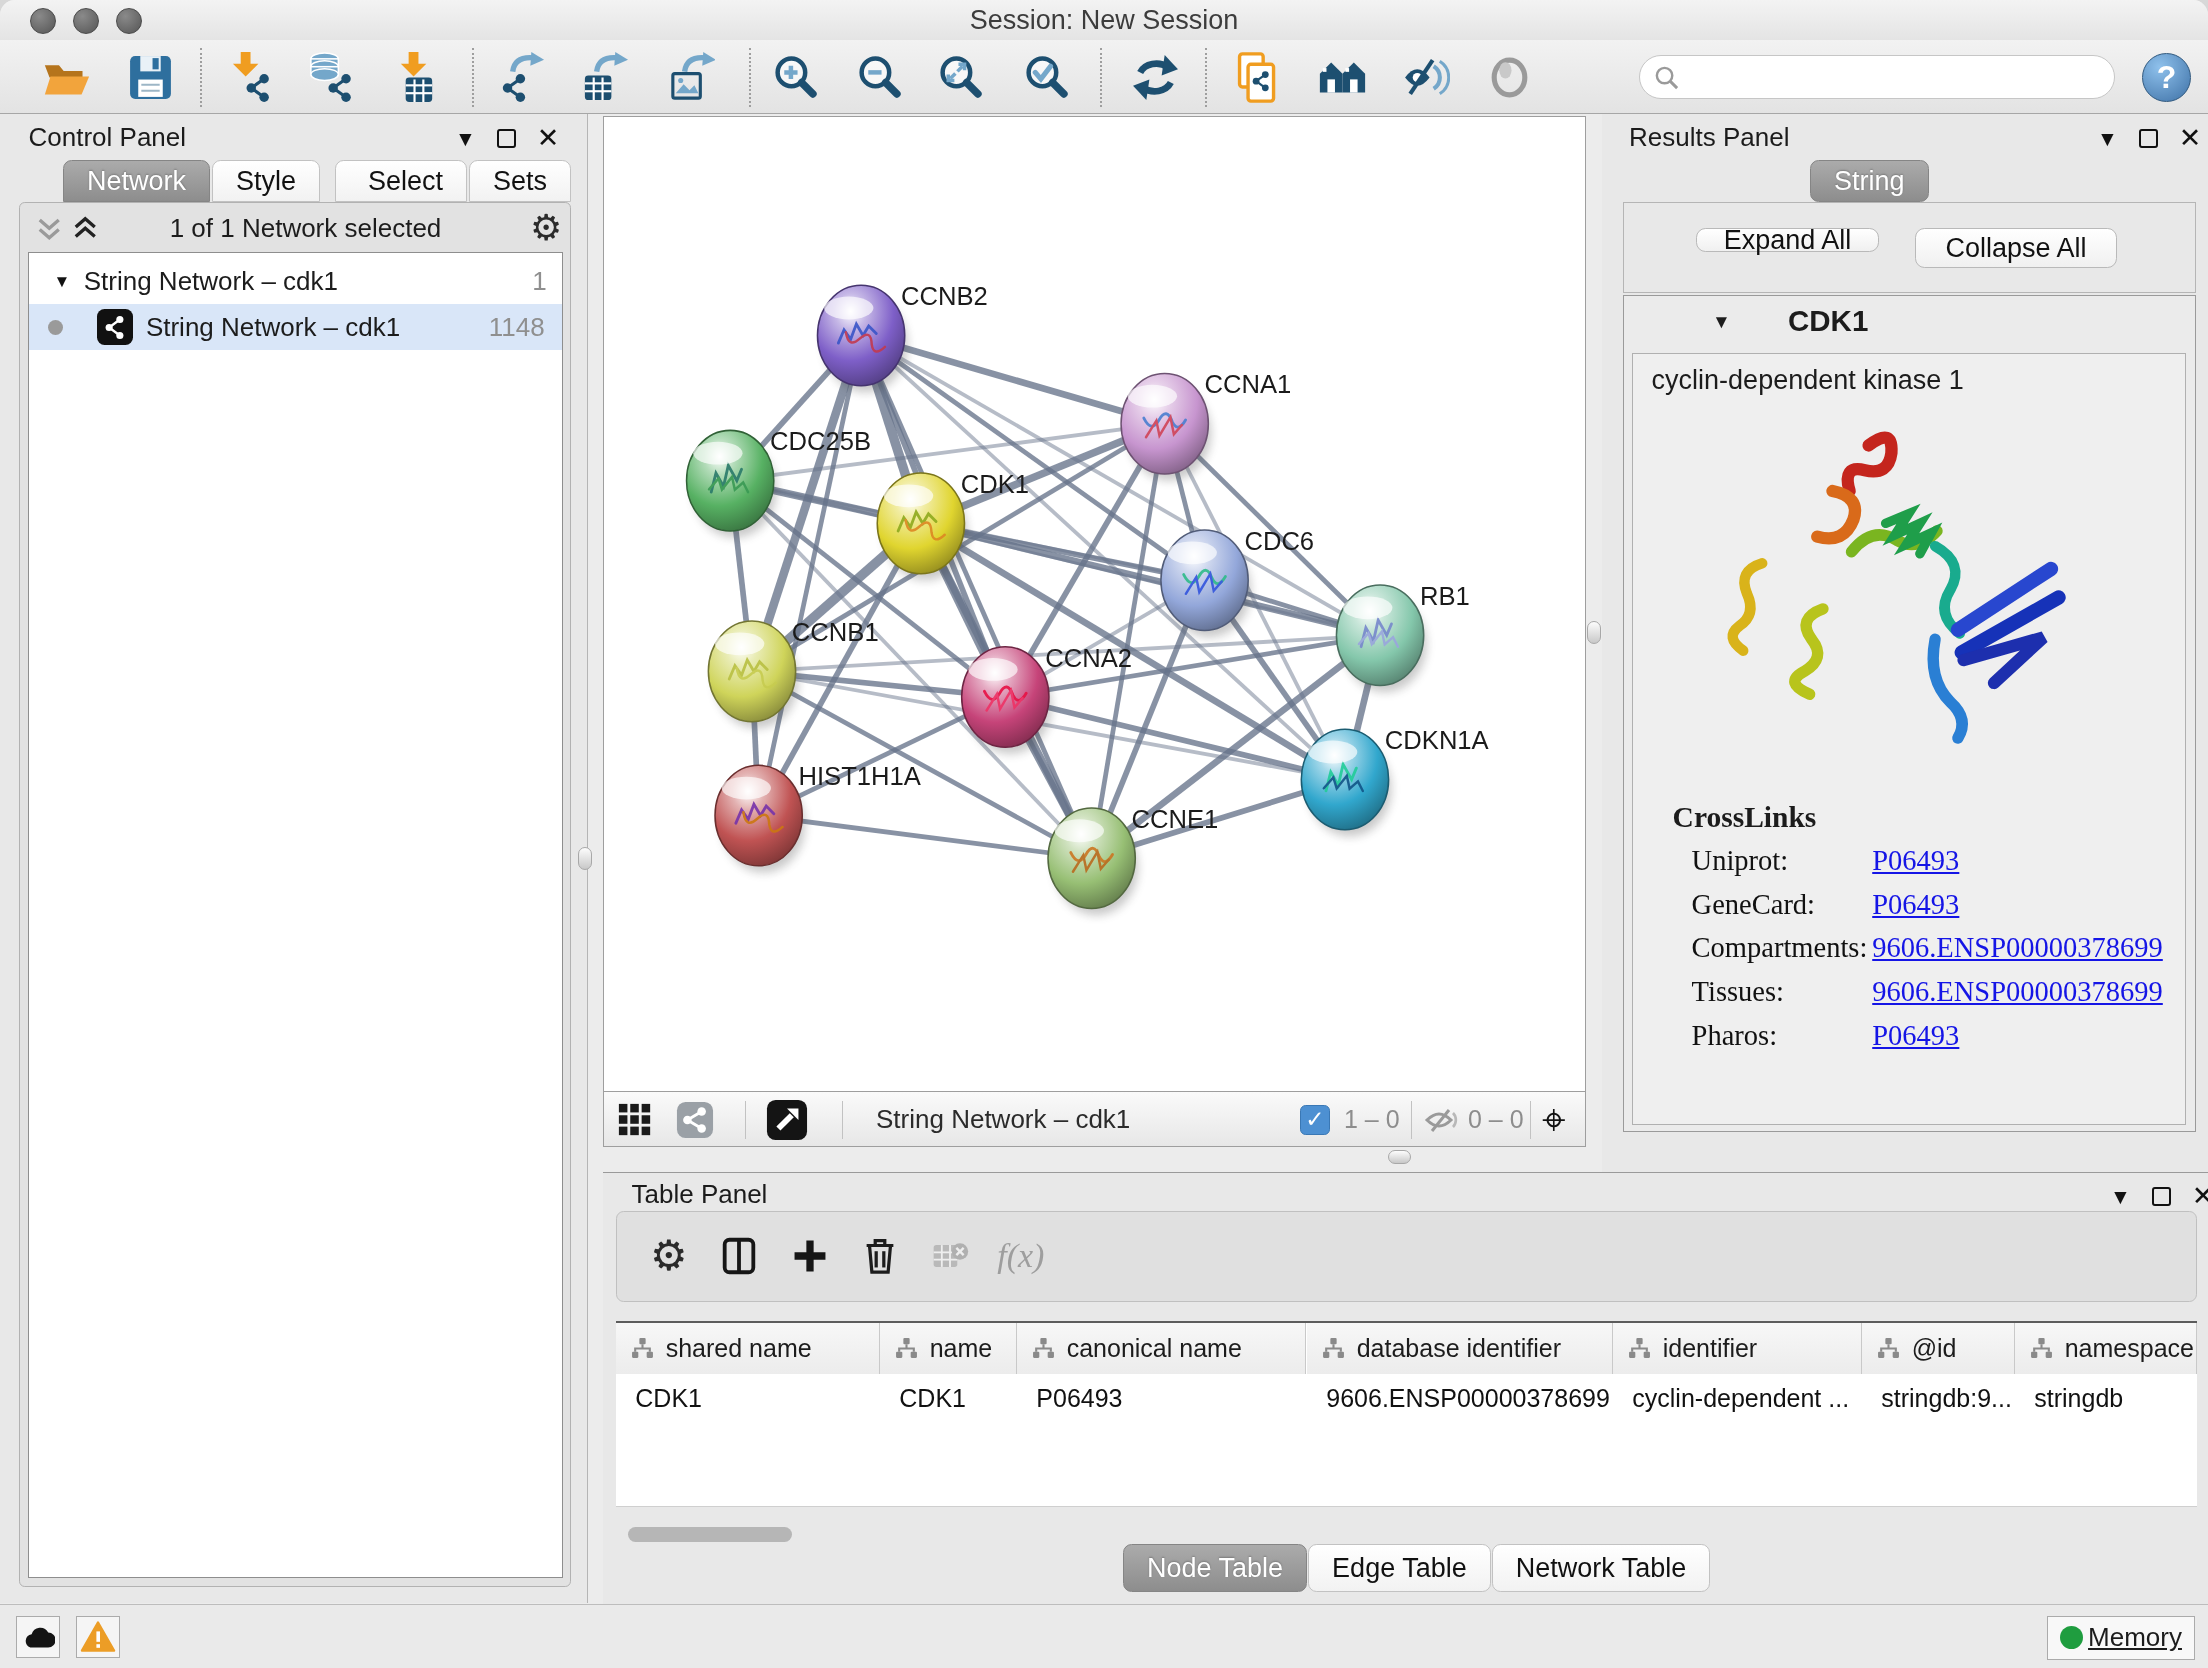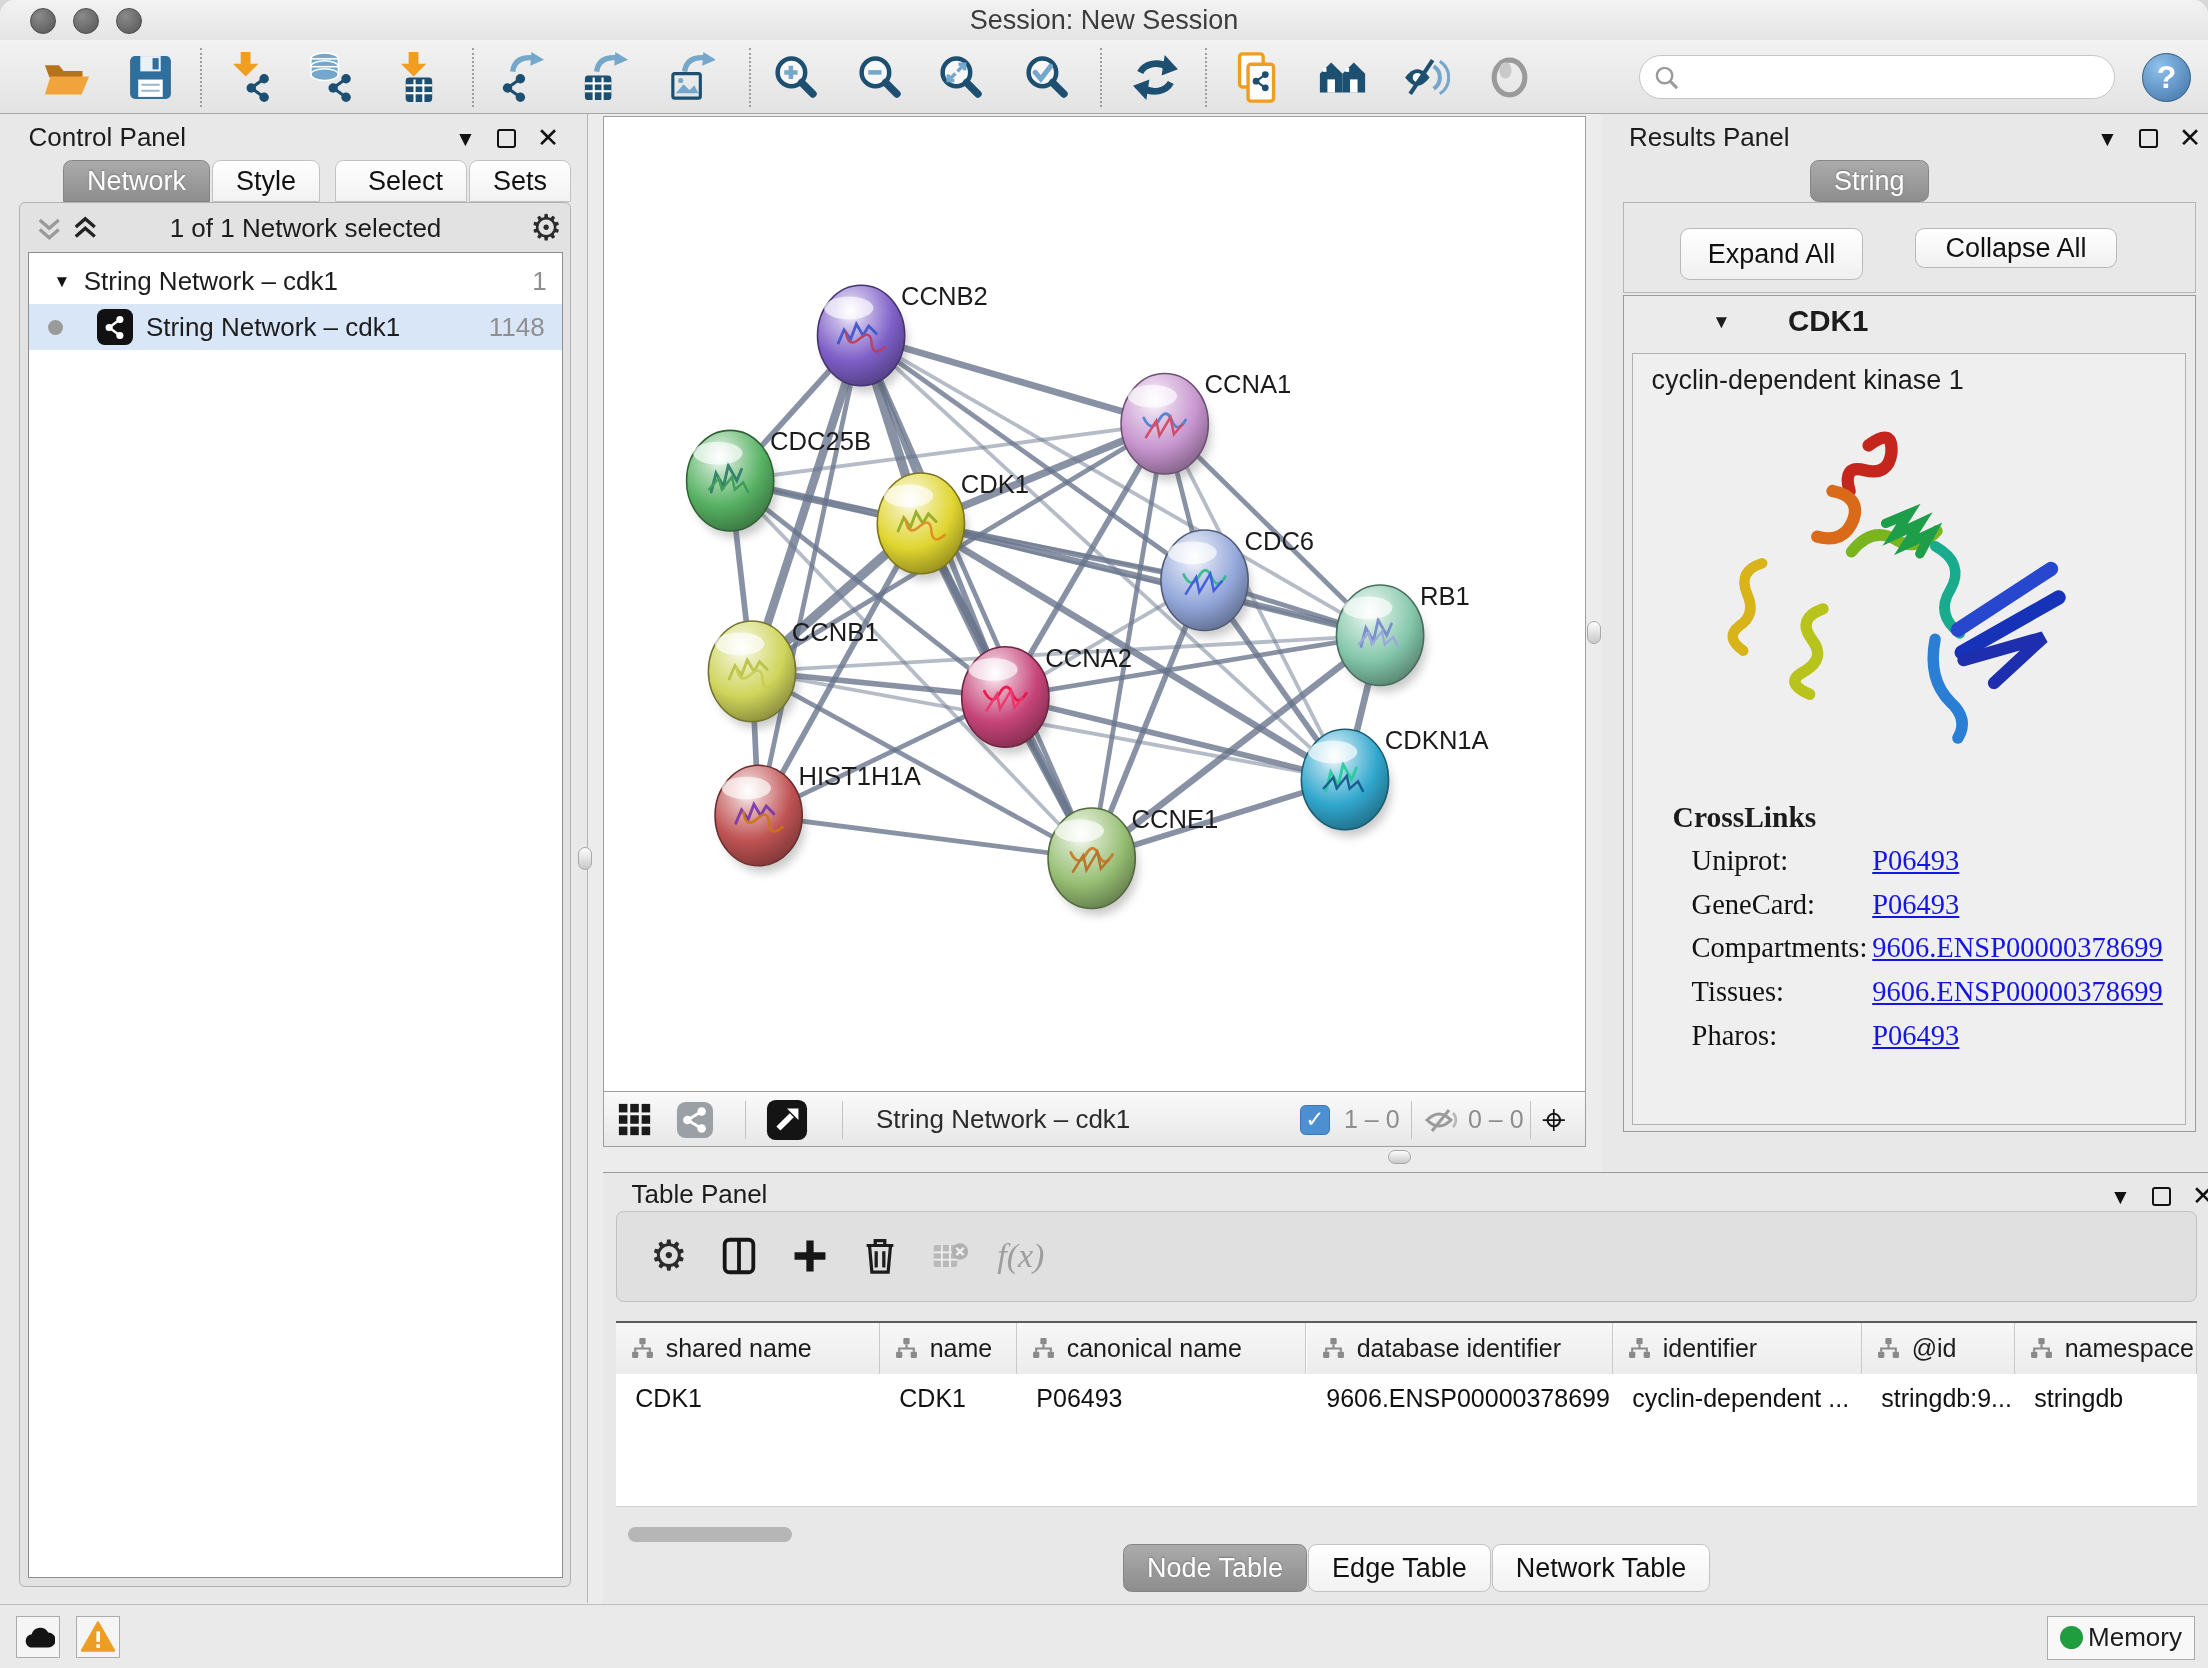--- a/index.html
+++ b/index.html
@@ -80,21 +80,21 @@
          font-size:25px;color:#1c1c1c;overflow:hidden;white-space:nowrap;}
   .tcell{position:absolute;top:51px;height:48px;display:flex;align-items:center;padding-left:19px;
          font-size:25px;color:#111;overflow:hidden;white-space:nowrap;}
   #tp-thumb{position:absolute;left:25px;top:354px;width:164px;height:15px;background:#b6b6b6;border-radius:7.6px;}
   #tp-tabs{position:absolute;left:520px;top:371px;display:flex;}
   
   #statusbar{left:0;top:1604px;width:2208px;height:65px;background:#eaeaea;border-top:1.9px solid #bdbdbd;}
   .sbtn{position:absolute;top:11.4px;width:44px;height:42px;background:#f5f5f5;border:1.9px solid #ababab;
         display:flex;align-items:center;justify-content:center;}
   #membtn{position:absolute;left:2047px;top:10.5px;width:148px;height:44px;background:#f8f8f8;
-          border:1.9px solid #ababab;display:flex;align-items:center;justify-content:center;gap:5px;font-size:26px;}
+          border:1.9px solid #ababab;display:flex;align-items:center;justify-content:center;gap:5px;font-size:26px;text-decoration:underline;}
   #memdot{width:23px;height:23px;border-radius:50%;}
 </style>
 </head>
 <body>
 
 <div id="app">
 
   <div class="abs" id="titlebar">
     <span class="traffic" style="left:30px"></span>
     <span class="traffic" style="left:73px"></span>
@@ -661,21 +661,21 @@
 
   <div class="abs" id="rightdock">
     <div class="abs ptitle" style="left:27px;top:7.6px">Results Panel</div>
     <div class="winbtns" style="left:495px;top:11.4px">
       <span class="wb">▼</span>
       <span class="wb box"></span>
       <span class="wb x">✕</span>
     </div>
     <div class="tab sel abs" style="left:208px;top:46px">String</div>
     <div id="rp-box1">
-      <div class="btn abs" style="left:56px;top:25px;width:183px;height:52px">Expand All</div>
+      <div class="btn abs" style="left:72px;top:25px;width:183px;height:24px">Expand All</div>
       <div class="btn abs" style="left:291px;top:25px;width:202px;height:40px">Collapse All</div>
     </div>
     <div id="rp-box2">
       <span class="abs" style="left:88px;top:15px;font-size:19px">▼</span>
       <span class="abs" style="left:164px;top:7.6px;font-size:29.5px;font-weight:bold">CDK1</span>
       <div id="rp-inner">
         <div class="abs" style="left:19px;top:11.4px;font-size:27px">cyclin-dependent kinase 1</div>
         <svg class="abs" style="left:76px;top:57px" width="399" height="371" viewBox="0 0 420 390">
           <g fill="none" stroke-linecap="round">
             <path d="M168 36 q26 -20 24 8 q-3 24 -28 18 q-24 -6 -16 22" stroke="#c4251d" stroke-width="13"></path>

